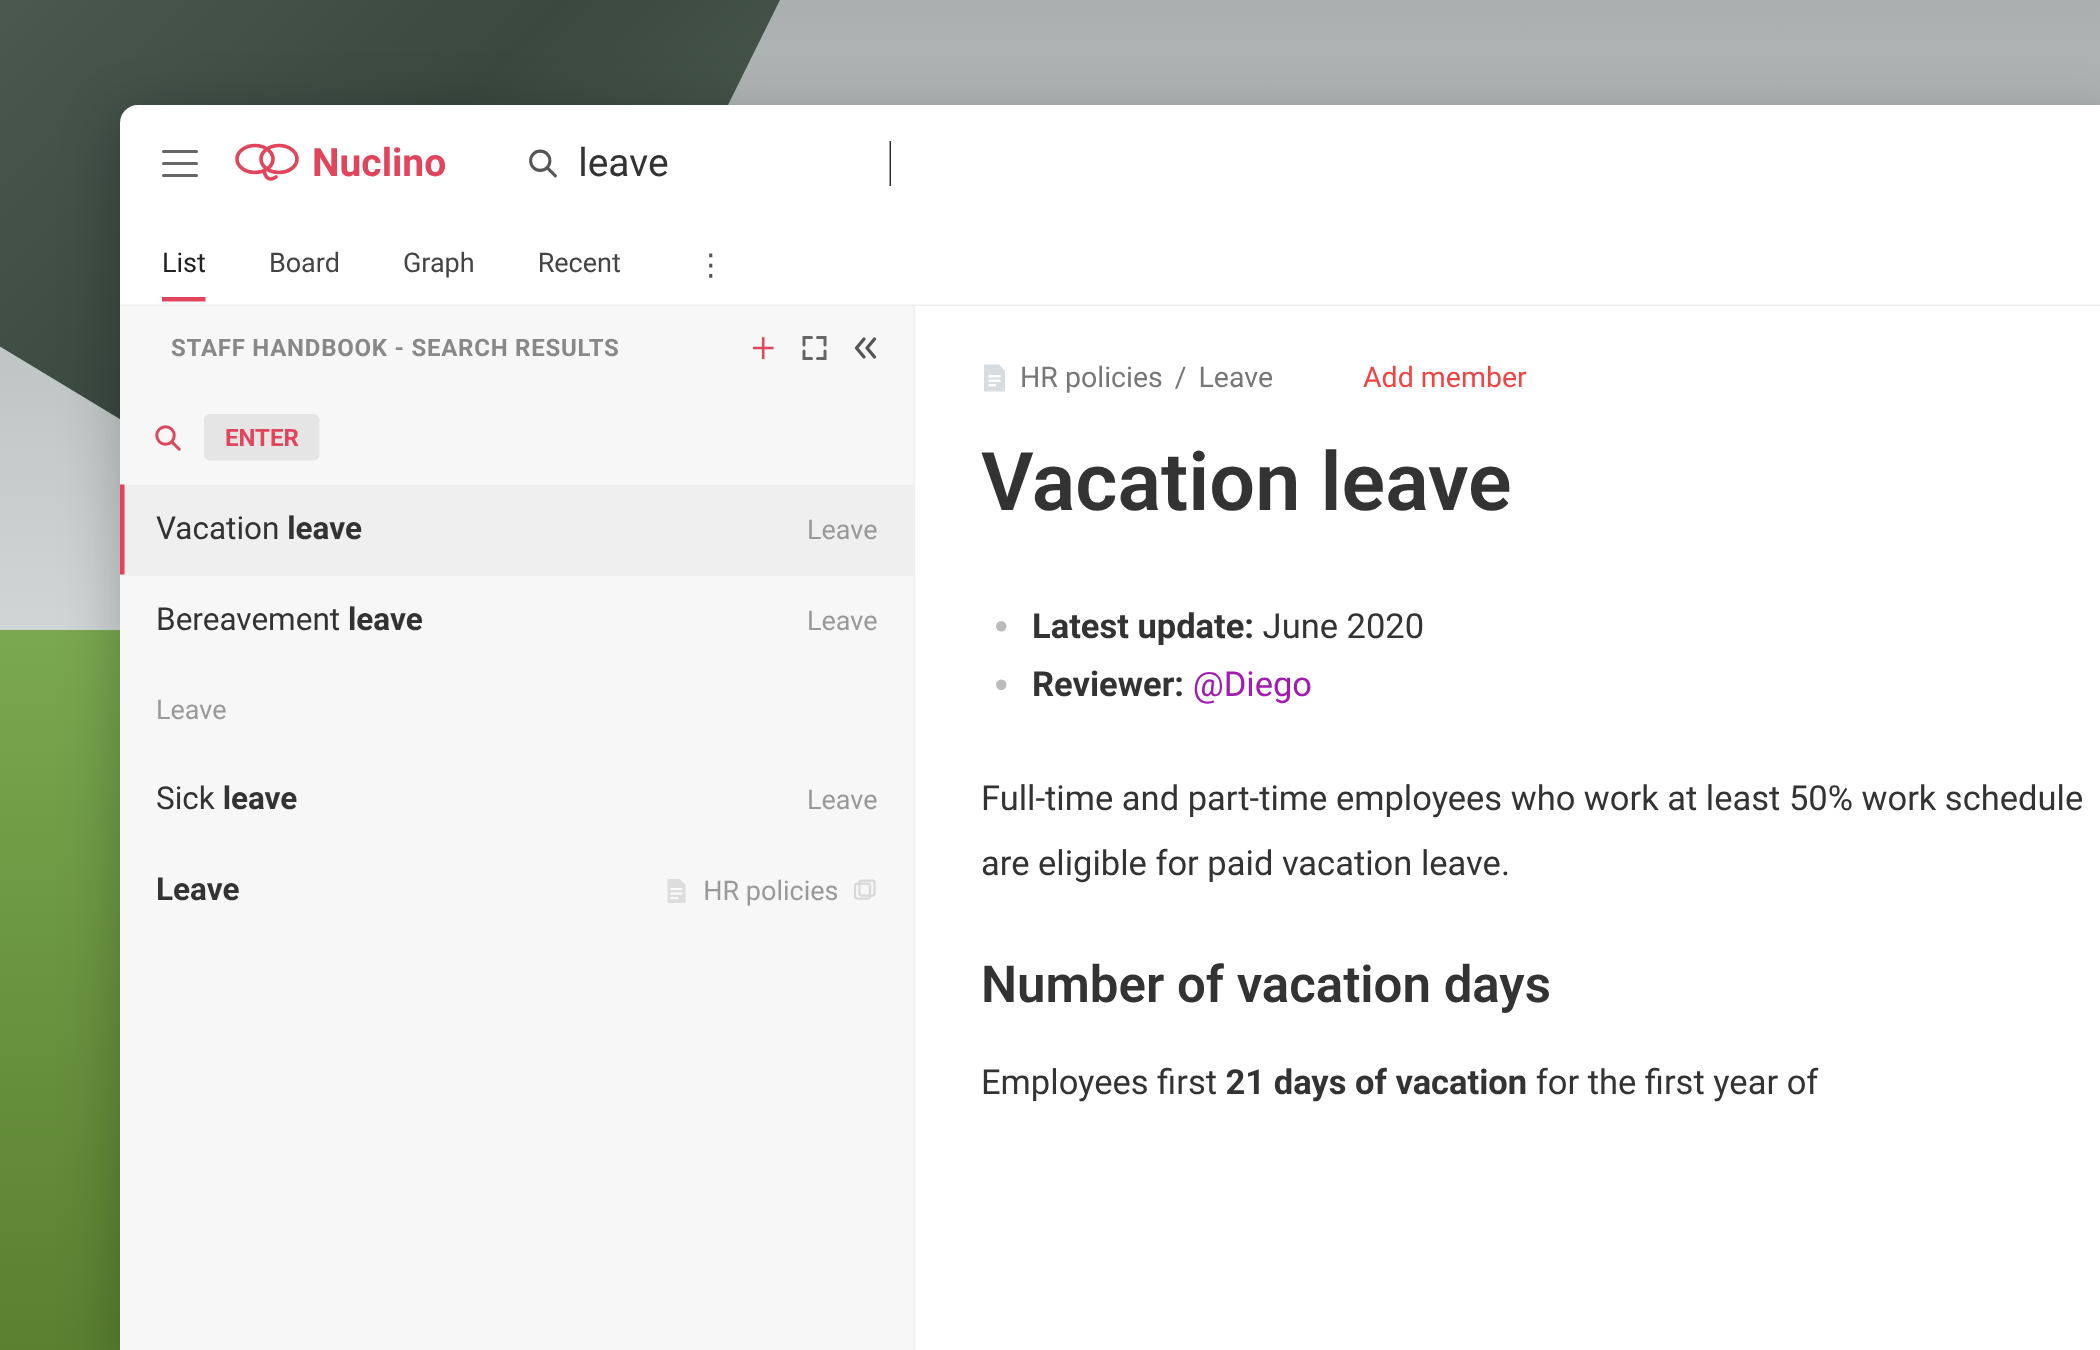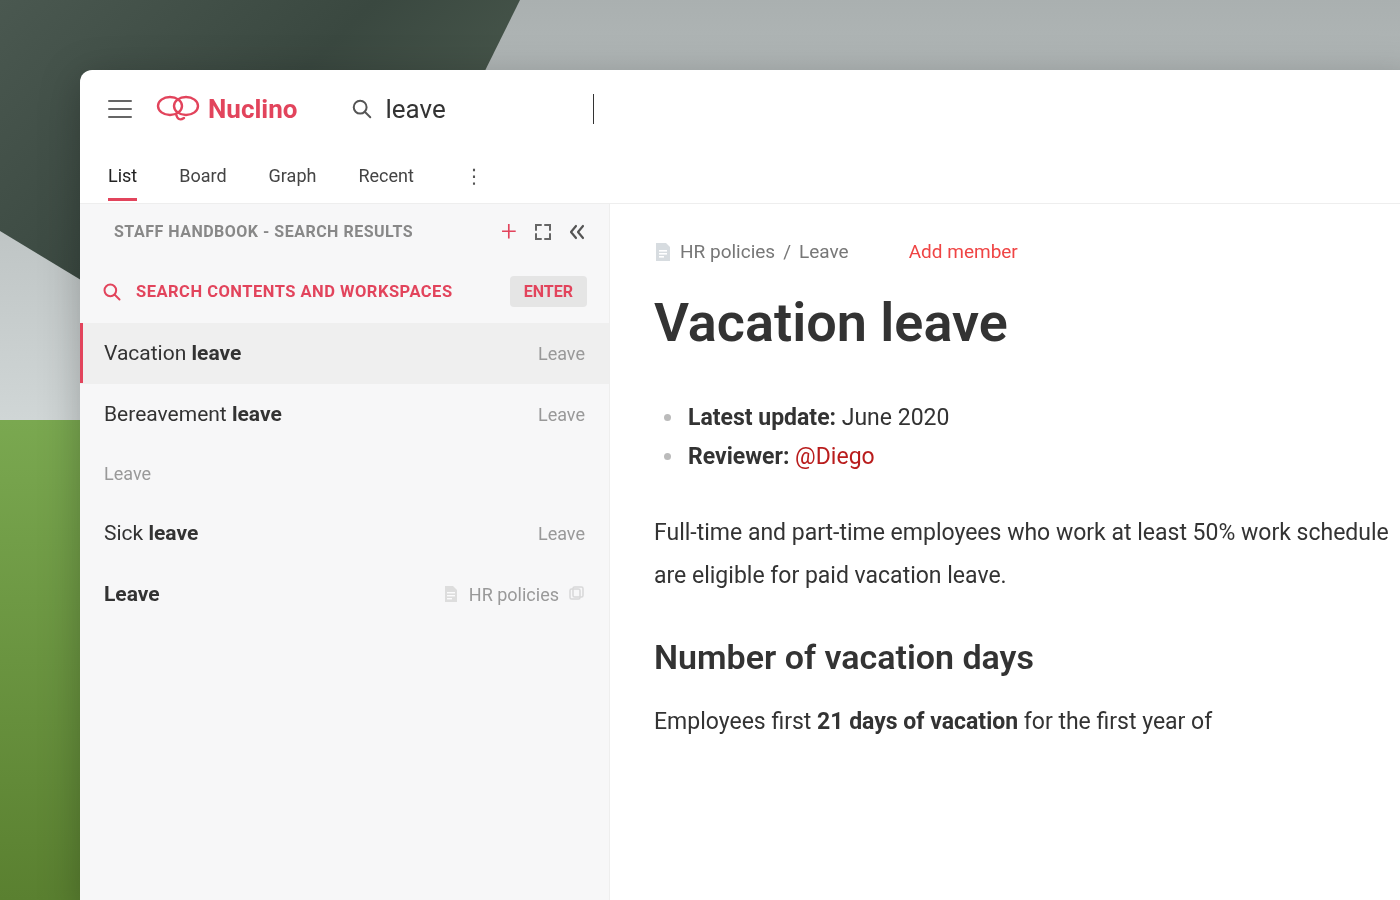--- a/index.html
+++ b/index.html
@@ -84,21 +84,21 @@
   .content { flex:1; padding:36px 0 0 44px; overflow:hidden; color:#333;}
   .breadcrumb-row { display:flex; align-items:center; gap:60px; font-size:19px; color:#777; margin-bottom:28px;}
   .breadcrumb { display:flex; align-items:center; gap:8px;}
   .doc-icon { width:18px; height:20px;}
   .add-member { color:#ef4444; cursor:pointer;}
   h1.page-title { font-size:54px; font-weight:600; color:#333; margin-bottom:44px;}
   ul.meta { list-style:none; margin:0 0 36px 0; padding:0;}
   ul.meta li { font-size:23px; color:#333; padding:6px 0 6px 34px; position:relative;}
   ul.meta li::before{content:''; position:absolute; left:10px; top:16px; width:7px; height:7px; background:#bbb; border-radius:50%;}
   ul.meta b{font-weight:700;}
-  .mention { color:#b91c1c;}
+  .mention { color:#a21caf;}
   p.body { font-size:23px; line-height:1.85; color:#333; margin-bottom:40px;}
   h2.section { font-size:34px; font-weight:600; color:#333; margin-bottom:24px;}
 </style>
 </head>
 <body>
 
 <div class="bg-sky"></div>
 <div class="bg-grass"></div>
 <div class="bg-mountain"></div>
 
@@ -152,21 +152,20 @@
               <path d="M8 3 L3 9 L8 15 M15 3 L10 9 L15 15" fill="none" stroke="#555" stroke-width="2.2" stroke-linecap="round" stroke-linejoin="round"></path>
             </svg>
         </span>
       </div>
 
       <div class="search-contents-row">
         <svg class="sicon" viewBox="0 0 24 24">
             <circle cx="10" cy="10" r="7" fill="none" stroke="currentColor" stroke-width="2.4"></circle>
             <line x1="15" y1="15" x2="21" y2="21" stroke="currentColor" stroke-width="2.4" stroke-linecap="round"></line>
           </svg>
-        <span class="search-contents-label">SEARCH CONTENTS AND WORKSPACES</span>
         <span class="enter-badge">ENTER</span>
       </div>
 
       <div class="result-item selected">
         <span class="result-title"><span>Vacation </span><b>leave</b></span>
         <span class="cat">Leave</span>
       </div>
       <div class="result-item">
         <span class="result-title"><span>Bereavement </span><b>leave</b></span>
         <span class="cat">Leave</span>

